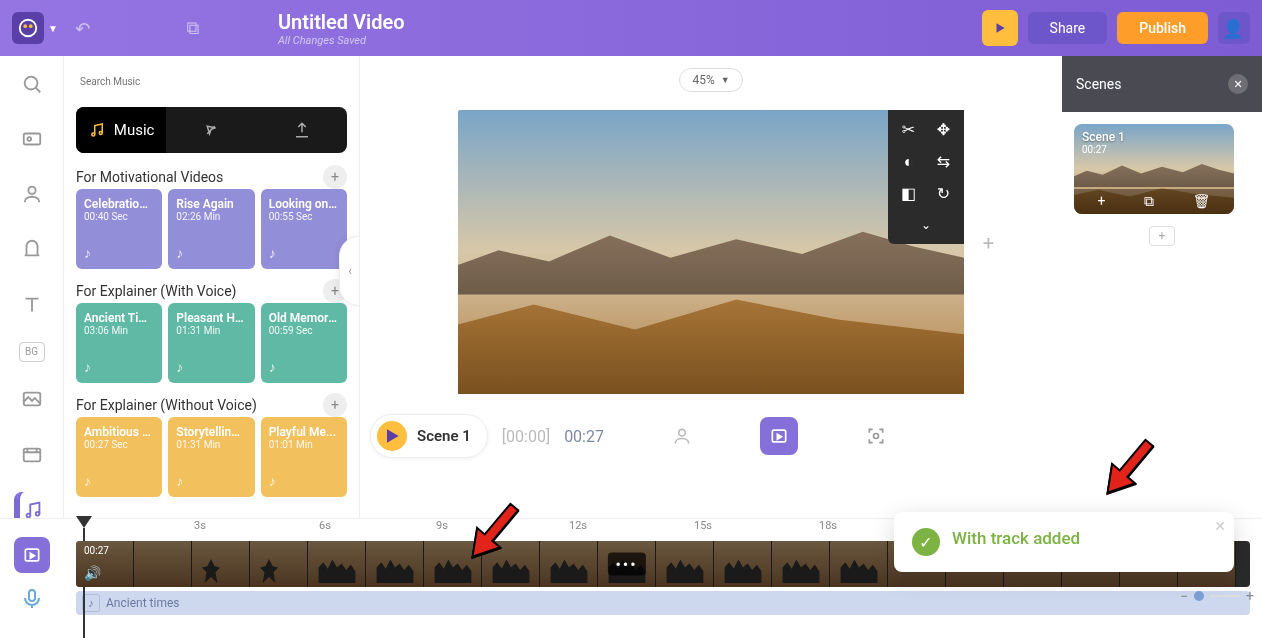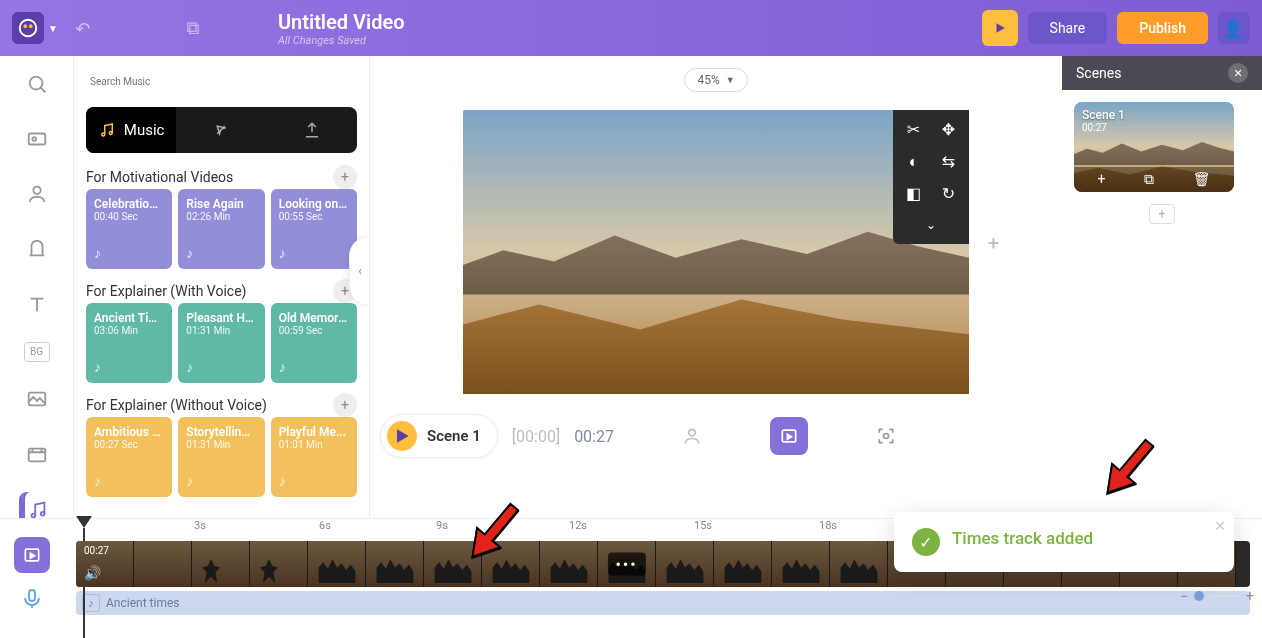--- a/index.html
+++ b/index.html
@@ -19,21 +19,21 @@
   .mode-toggle div { padding:6px 20px; font-size:13px; color:rgba(255,255,255,.7); }
   .mode-toggle .active { background:#5b3fa8; color:#fff; font-weight:600;}
   .right-tools { margin-left:auto; display:flex; gap:10px; align-items:center;}
   .btn-play-top { width:36px; height:36px; background:#ffbe3d; border-radius:6px; display:flex; align-items:center;justify-content:center;color:#5b3fa8;}
   .btn-share { padding:8px 22px; background:#6d56c9; color:#fff; border-radius:6px; font-size:14px;}
   .btn-publish { padding:8px 22px; background:#ff9d2b; color:#fff; border-radius:6px; font-size:14px; font-weight:500;}
   .avatar { width:32px; height:32px; border-radius:6px; background:#6d56c9; display:flex;align-items:center;justify-content:center;color:rgba(255,255,255,.8);font-size:18px;}
 
   
   .main { display:flex; height: calc(100% - 56px); }
-  .siderail { width: 74px; border-right:1px solid #eee; display:flex; flex-direction:column; align-items:center; padding-top:10px; gap:20px;}
+  .siderail { width: 64px; border-right:1px solid #eee; display:flex; flex-direction:column; align-items:center; padding-top:10px; gap:20px;}
   .rail-icn { width:36px; height:36px; display:flex; align-items:center; justify-content:center; color:#999; font-size:18px; border-radius:8px;}
   .rail-icn.active { background:#fff; color:#7c6bd5; border-left:3px solid #7c6bd5; box-shadow:inset 3px 0 0 #7c6bd5; }
   .rail-icn svg{width:22px;height:22px;}
 
   
   .music-panel { width: 296px; border-right:1px solid #eee; display:flex; flex-direction:column; padding:12px; gap:12px; position:relative; overflow:hidden;}
   .search-input { width:100%; border:none; padding:8px 4px; font-size:10px; color:#999; background:transparent; }
   .tab-row { display:flex; background:#1a1a1a; border-radius:8px; overflow:hidden; height:46px;}
   .tab-row .tab{ flex:1; display:flex; align-items:center; justify-content:center; color:#aaa; font-size:15px;}
   .tab-row .tab.active{ background:#000; color:#fff; gap:8px;}
@@ -66,21 +66,21 @@
   .scene-pill { background:#fff; border:1px solid #eee; border-radius:30px; padding:6px 16px 6px 6px; display:flex; align-items:center; gap:10px; box-shadow:0 1px 4px rgba(0,0,0,.06);}
   .play-circ{ width:30px;height:30px;background:#ffbe3d;border-radius:50%;display:flex;align-items:center;justify-content:center;color:#5b3fa8;font-size:12px;}
   .scene-label{ font-size:15px; font-weight:600; color:#333;}
   .time-txt{ color:#bbb; font-size:16px;}
   .clip-icn{ width:38px;height:38px;background:#8470d8;border-radius:8px;display:flex;align-items:center;justify-content:center;color:#fff;}
   .cam-icn{ color:#999; font-size:20px;}
   .scene-bar svg{width:20px;height:20px;}
 
   
   .scenes-panel { width:200px; background:#fff; }
-  .scenes-head { background:#4a4a52; color:#fff; padding:7px 14px; display:flex; align-items:center; justify-content:space-between; font-size:14px;}
+  .scenes-head { background:#4a4a52; color:#fff; padding:18px 14px; display:flex; align-items:center; justify-content:space-between; font-size:14px;}
   .close-x{ width:20px;height:20px;background:rgba(255,255,255,.2);border-radius:50%;display:flex;align-items:center;justify-content:center;font-size:11px;}
   .scene-thumb{ margin:12px; width:160px; border-radius:8px; overflow:hidden; position:relative; height:90px; background:linear-gradient(#7aa5c8 0%, #d8c8a8 50%, #b07b42 100%);}
   .scene-thumb .lbl{ position:absolute; top:6px; left:8px; color:#fff; font-size:12px; font-weight:500; text-shadow:0 1px 2px rgba(0,0,0,.4);}
   .scene-thumb .tm{ position:absolute; top:20px; left:8px; color:#fff; font-size:10px;}
   .thumb-tools{ position:absolute; bottom:0; left:0; right:0; background:rgba(0,0,0,.4); display:flex; justify-content:space-around; padding:4px; color:#fff; font-size:14px;}
   .add-scene{ margin:0 auto; width:26px;height:20px;border:1px solid #ddd;border-radius:4px;display:flex;align-items:center;justify-content:center;color:#aaa;font-size:12px;}
 
   
   .timeline-wrap { position:absolute; bottom:0; left:0; right:0; height:120px; background:#fff; border-top:1px solid #eee;}
   .tl-left{ position:absolute; left:0; top:0; bottom:0; width:64px; display:flex; flex-direction:column; align-items:center; justify-content:flex-start; gap:8px; padding-top:18px;}
@@ -463,21 +463,21 @@
       <div class="zoom-dot"></div>
       <span style="width:30px;height:2px;background:#ddd;display:inline-block"></span>
       <span>+</span>
     </div>
   </div>
 </div>
 
 <div class="toast">
   <div class="chk">✓</div>
   <div class="txt">
-    <div class="t1">Times track added</div>
+    <div class="t1">With track added</div>
   </div>
   <div class="close-t">✕</div>
 </div>
 
 <div class="arrow" style="left:455px; top:490px;">
   <svg width="80" height="80" viewBox="0 0 80 80">
       <g transform="rotate(220 40 40)">
         <path d="M40 5 L55 30 L45 30 L45 70 L35 70 L35 30 L25 30 Z" fill="#e2231a" stroke="#000" stroke-width="2"></path>
       </g>
     </svg>

